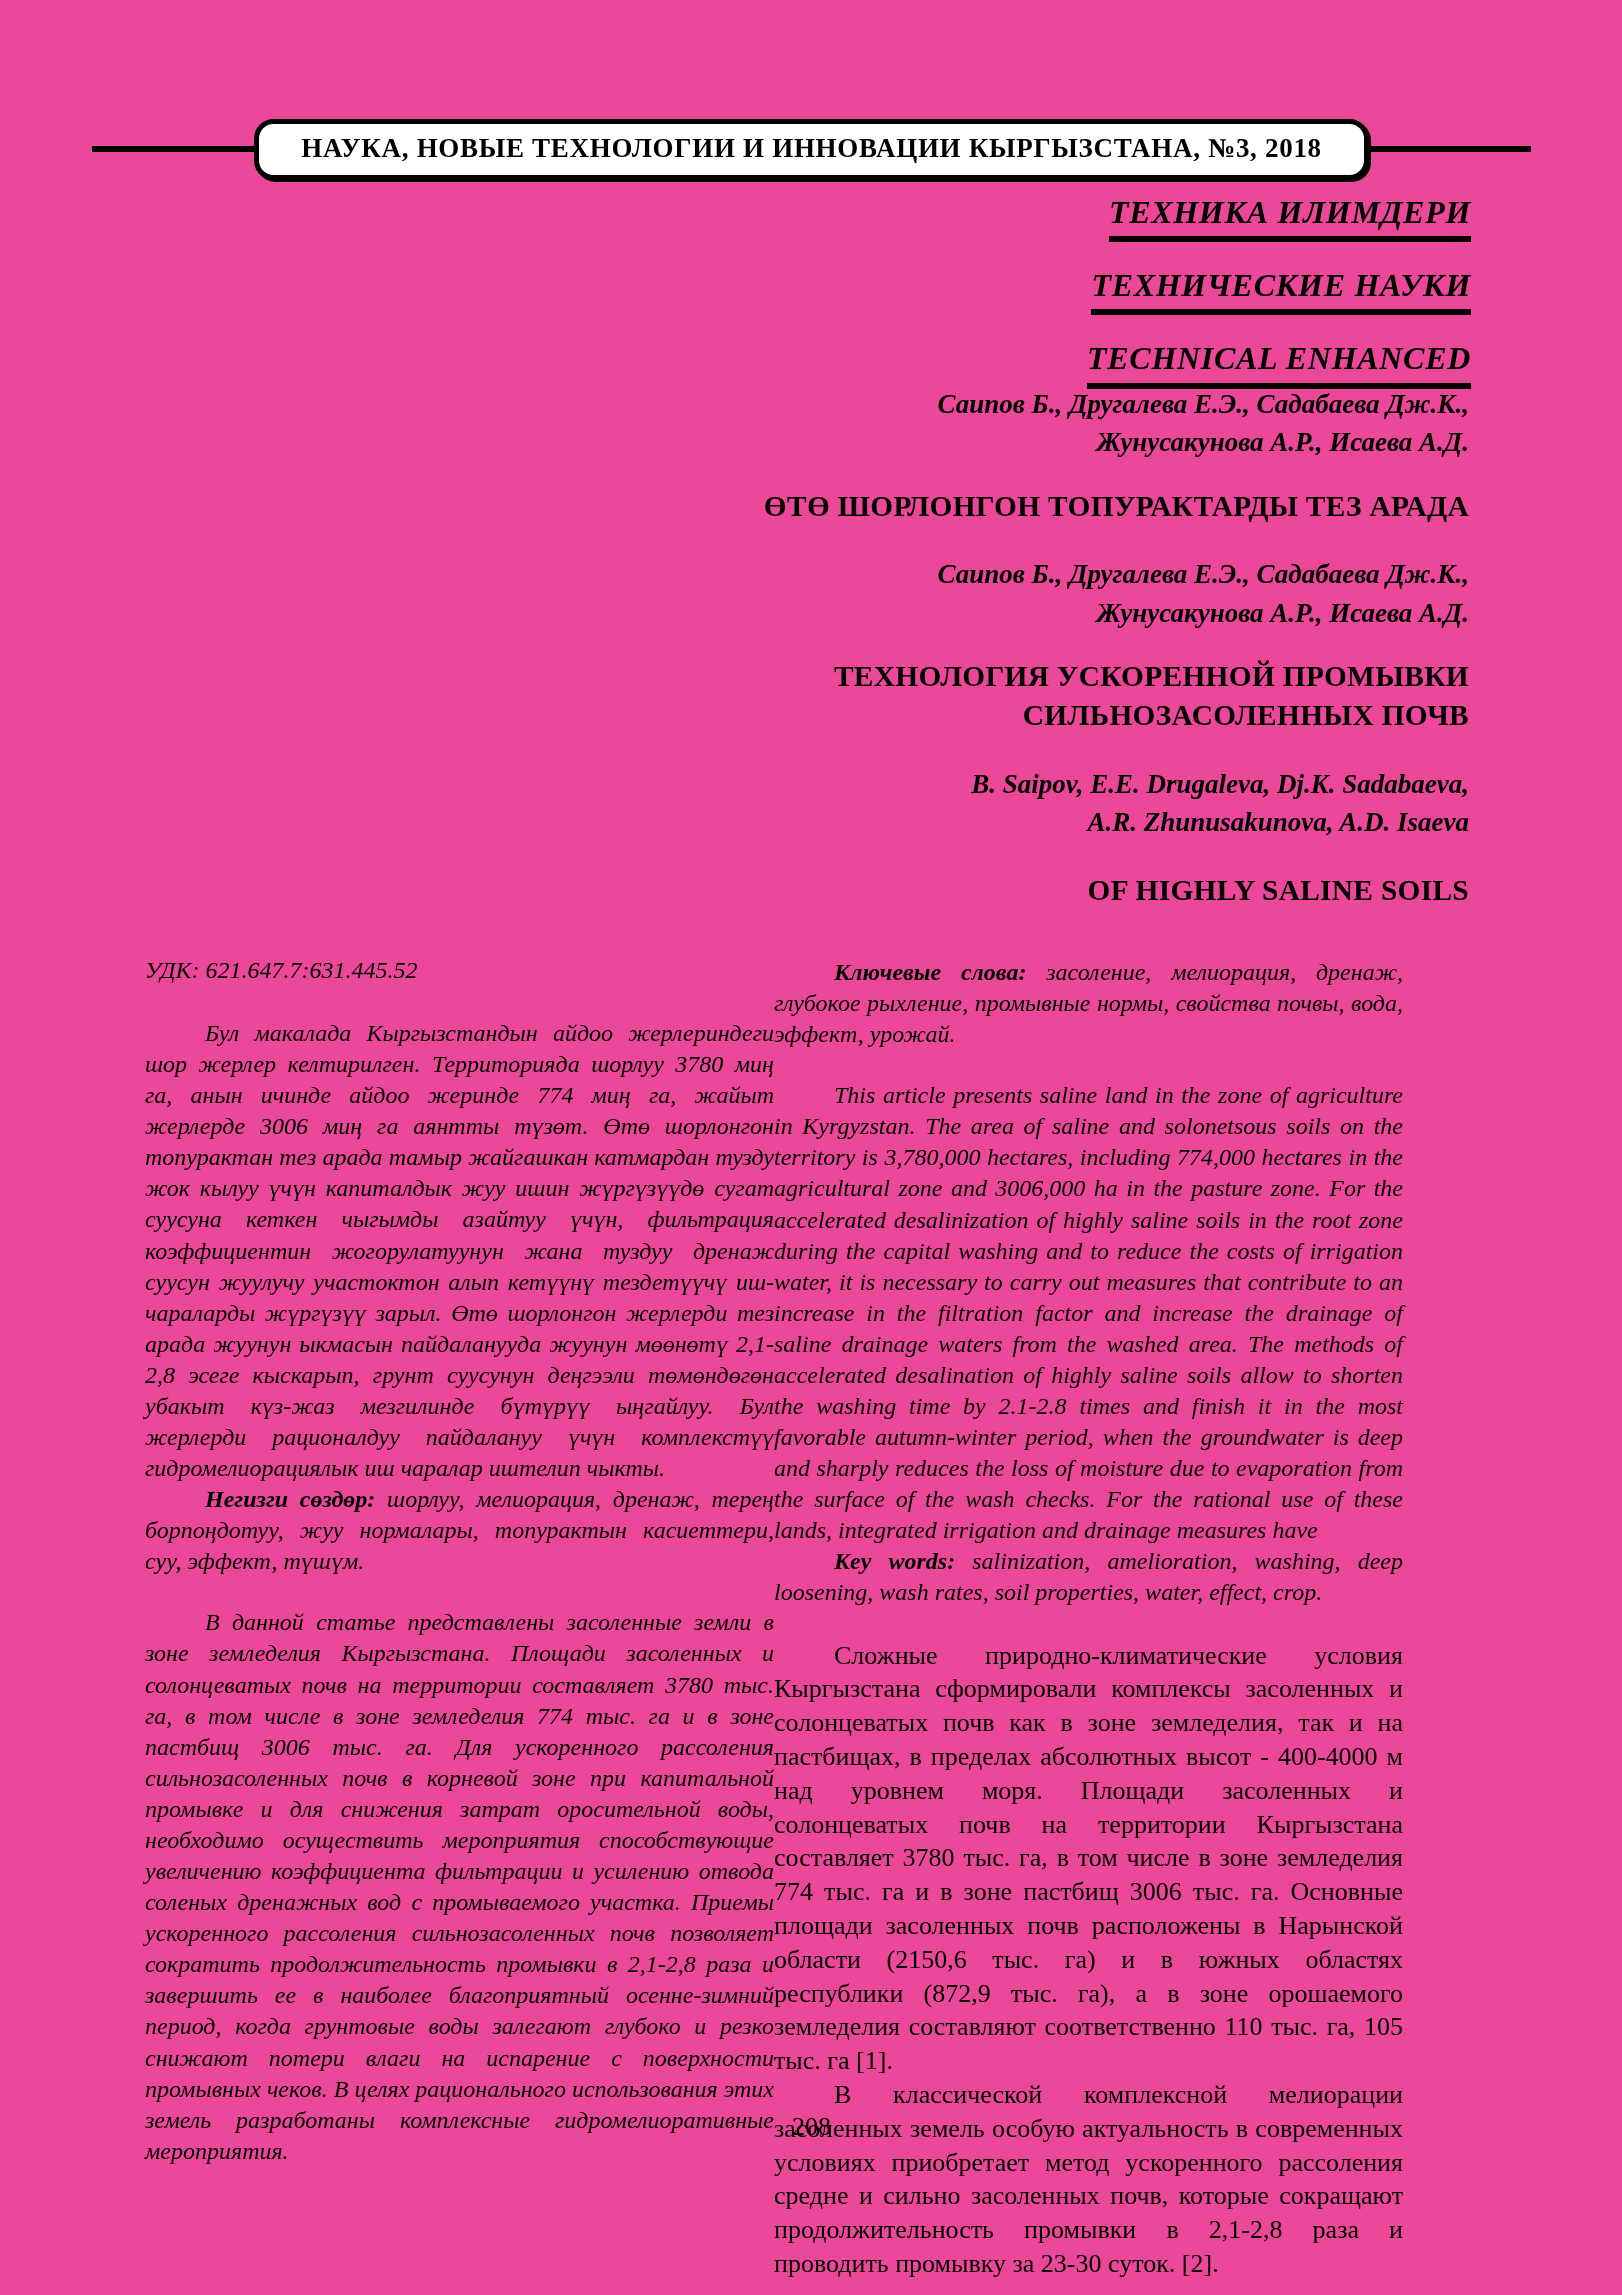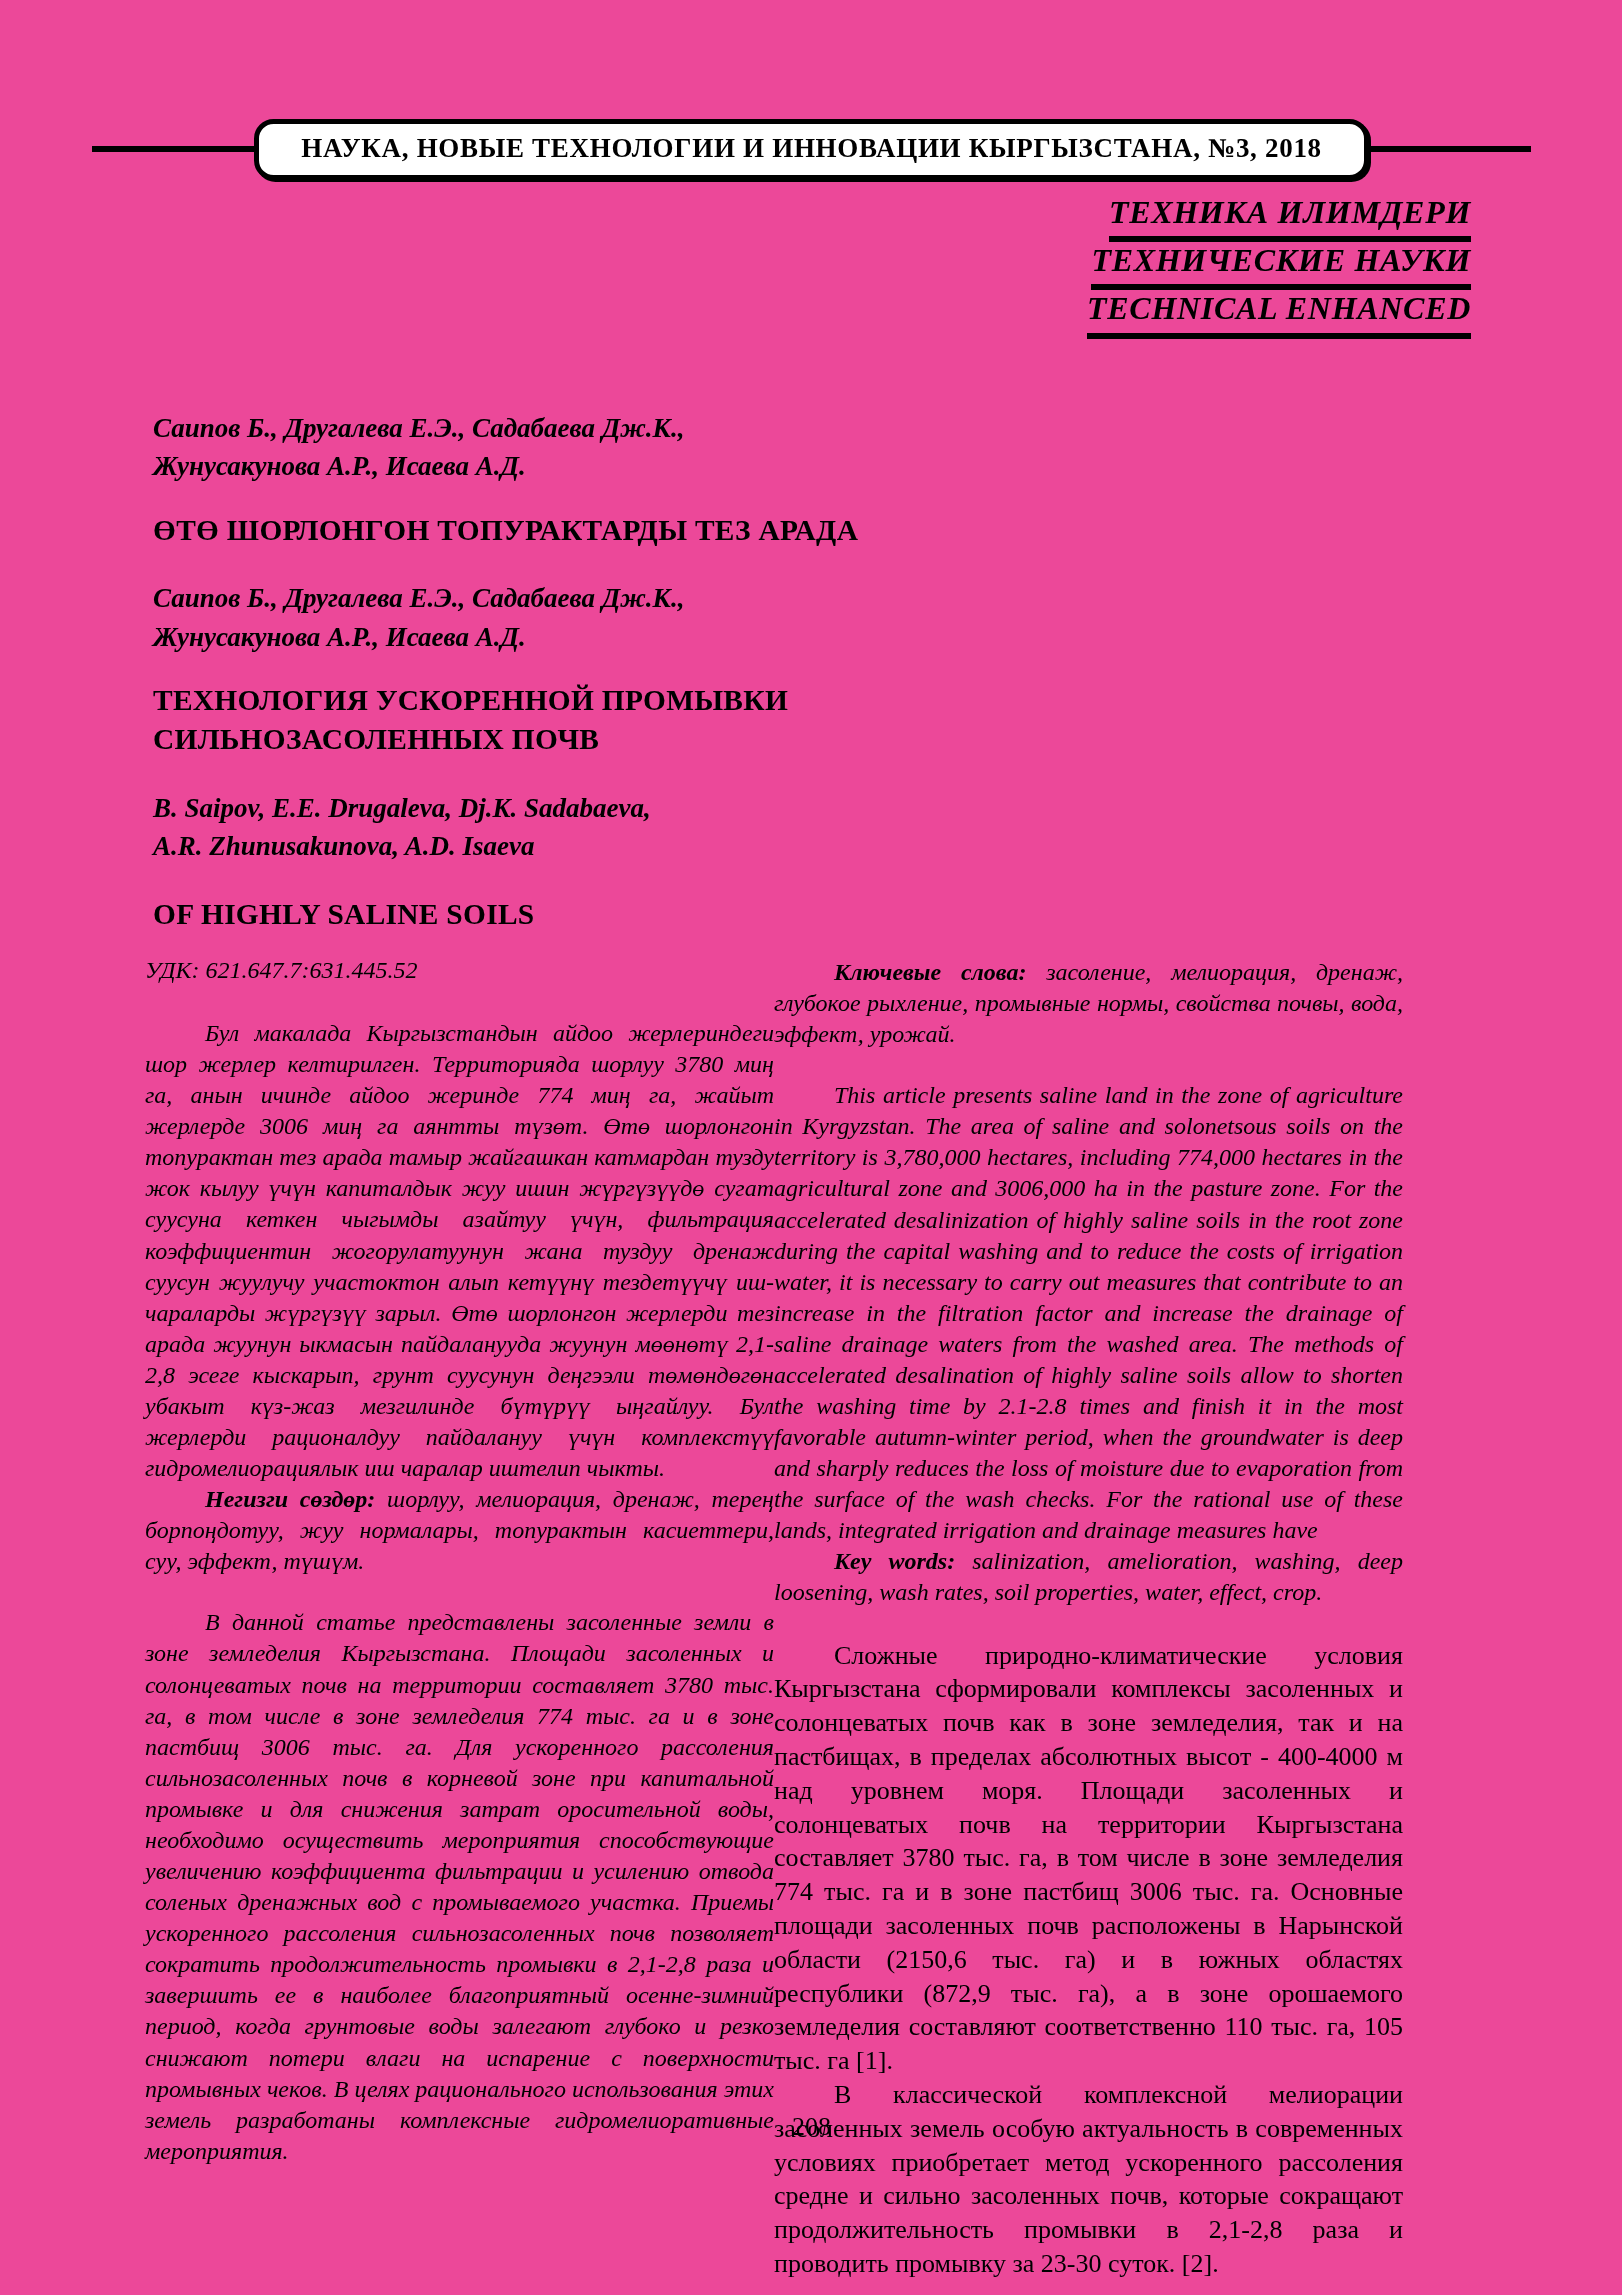--- a/index.html
+++ b/index.html
@@ -24,29 +24,29 @@
     background:#fff;
     box-shadow:2px 2px 0 #000;
   }
   .band .box .jt{
     font-weight:bold;font-size:27px;letter-spacing:0.7px;white-space:nowrap;
   }
   
   .sections{
     position:absolute;top:194px;right:152px;text-align:right;
   }
-  .sections .sh{}
+  .sections .sh{margin-bottom:25px;}
   .sections .sh span{
     display:inline-block;
     font-weight:bold;font-style:italic;font-size:32px;letter-spacing:0.7px;
     border-bottom:6.5px solid #000;padding-bottom:5.2px;
   }
   
   .front{
-    position:absolute;top:385px;left:153px;width:1324px;text-align:left;margin-top:24px;
+    position:absolute;top:385px;left:145px;width:1324px;text-align:right;
   }
   .authors{font-weight:bold;font-style:italic;font-size:27px;line-height:1.42;}
   .atitle{font-weight:bold;font-size:29.4px;line-height:1.32;letter-spacing:0.3px;}
   .sp-s{margin-top:25px;}
   .sp-m{margin-top:30px;}
   
   .cols{
     position:absolute;top:957px;left:145px;width:1324px;
     display:flex;
   }

